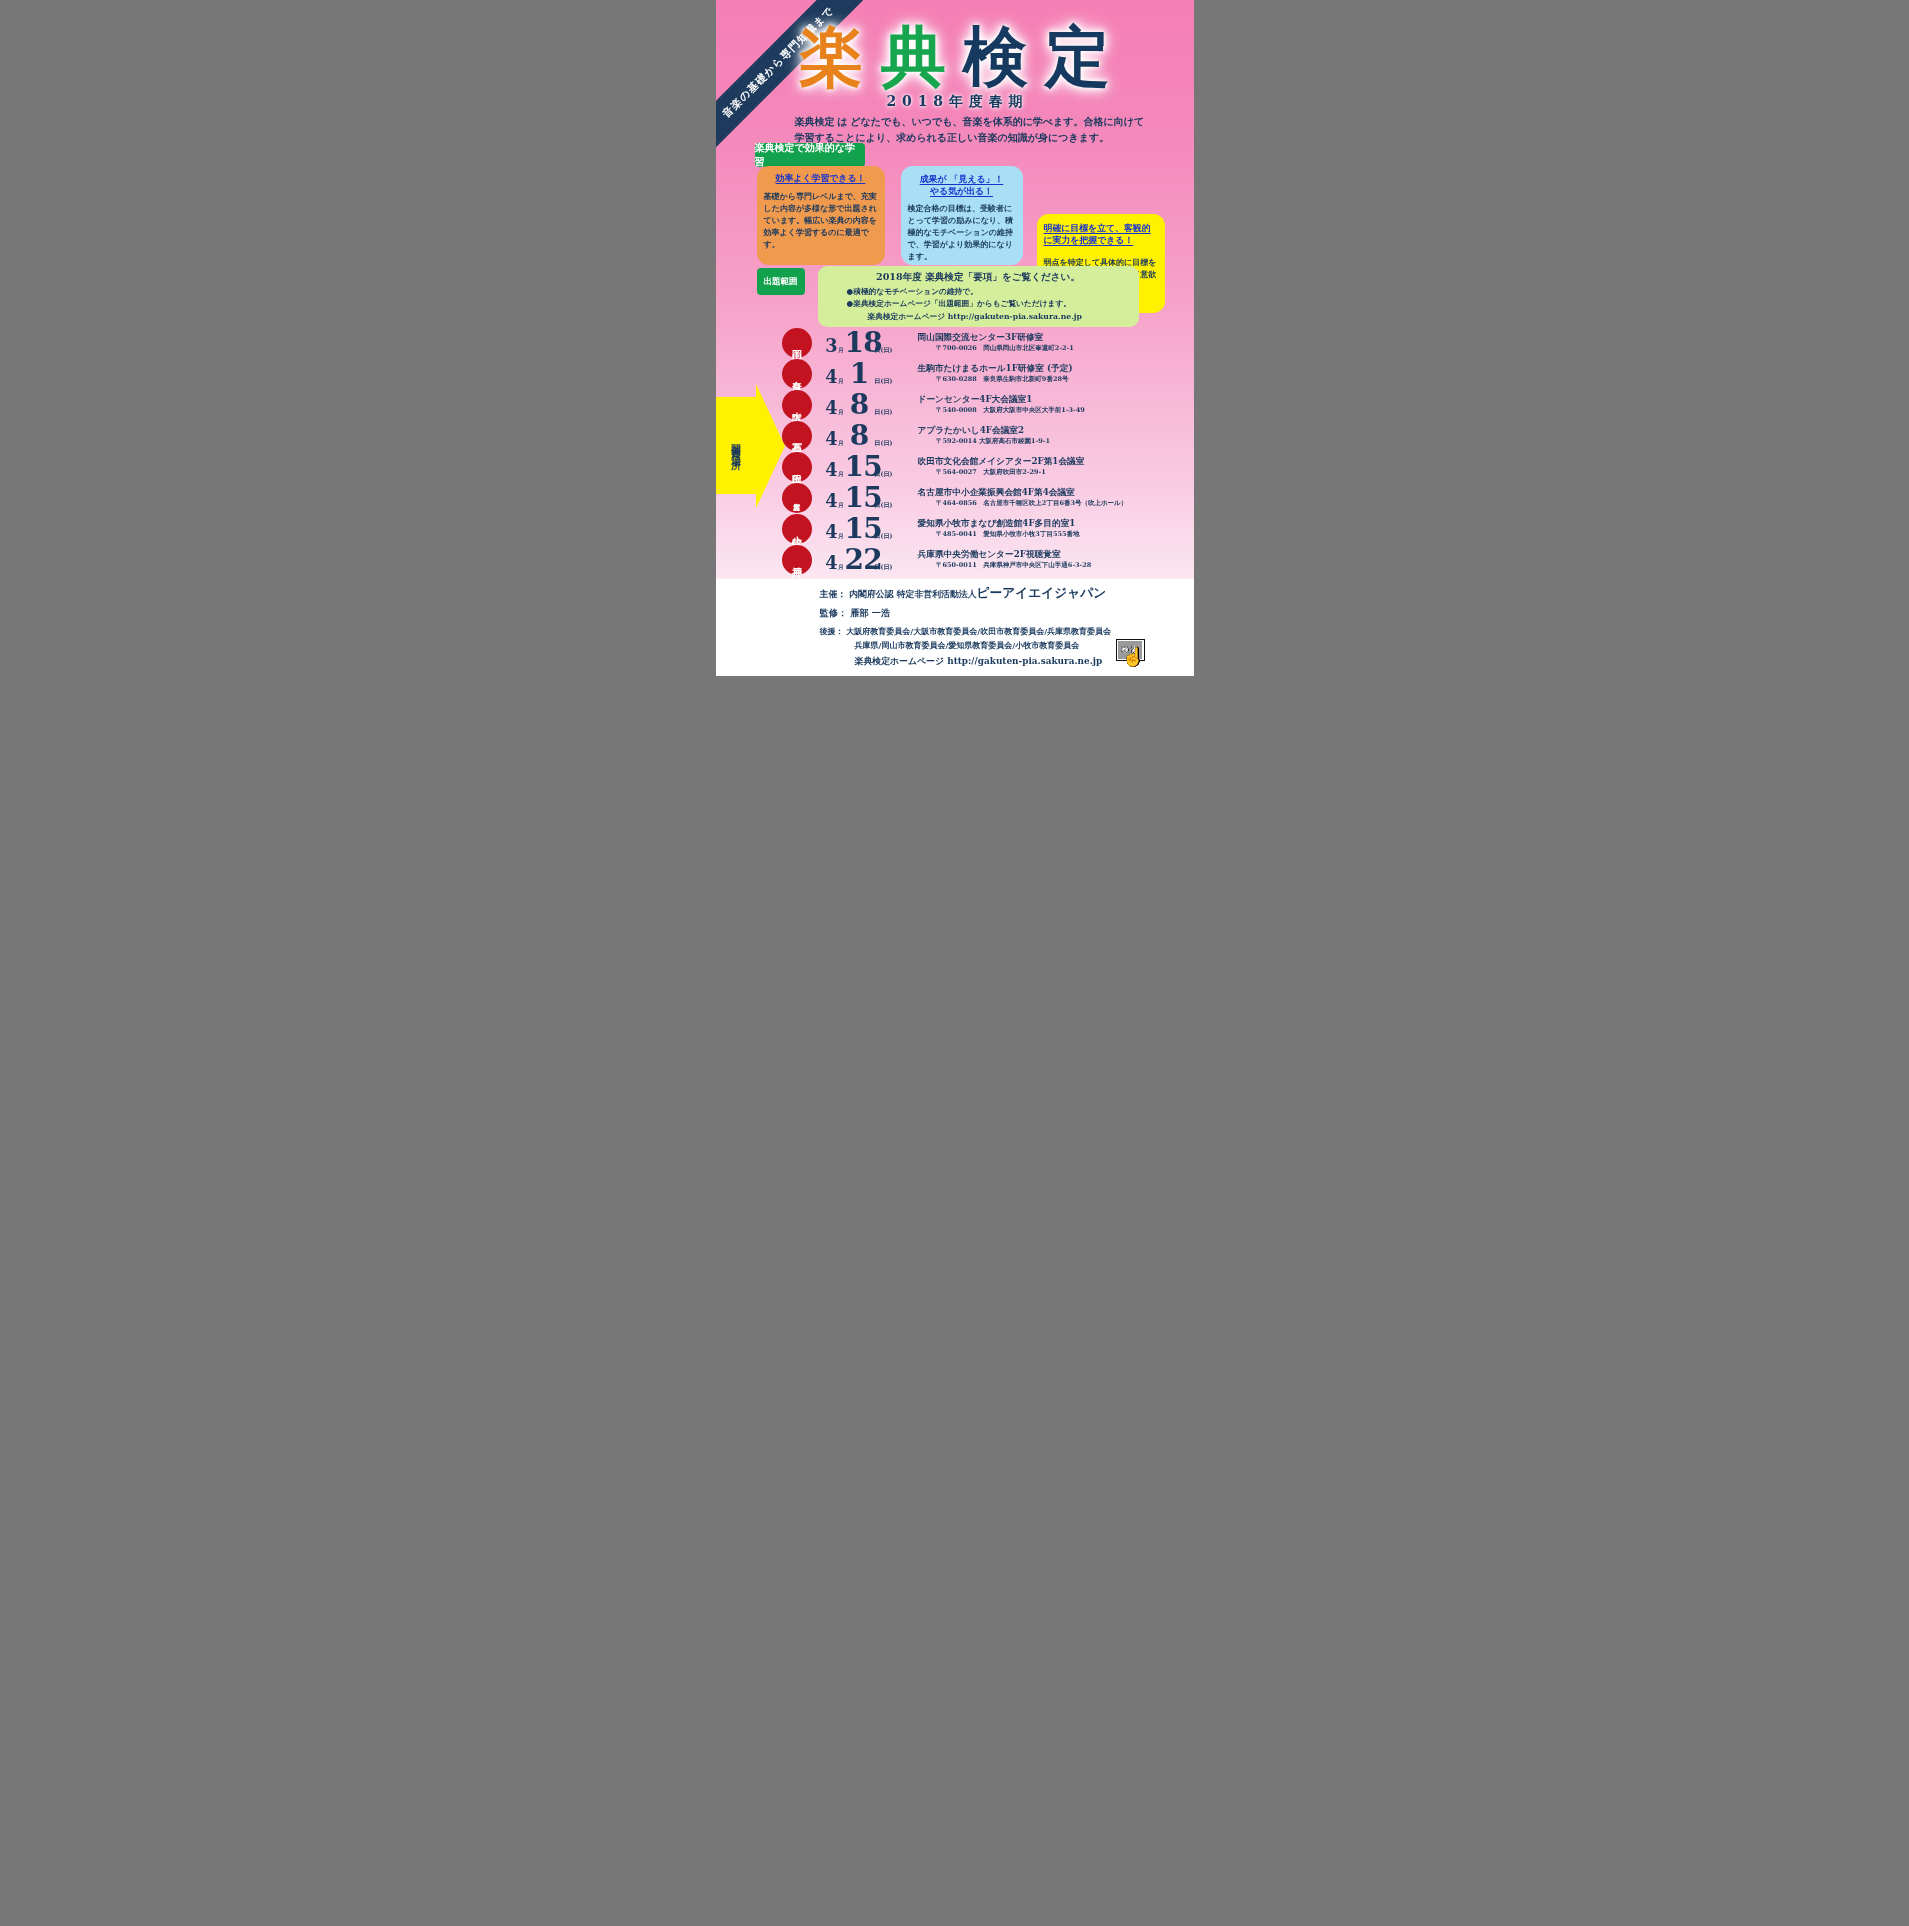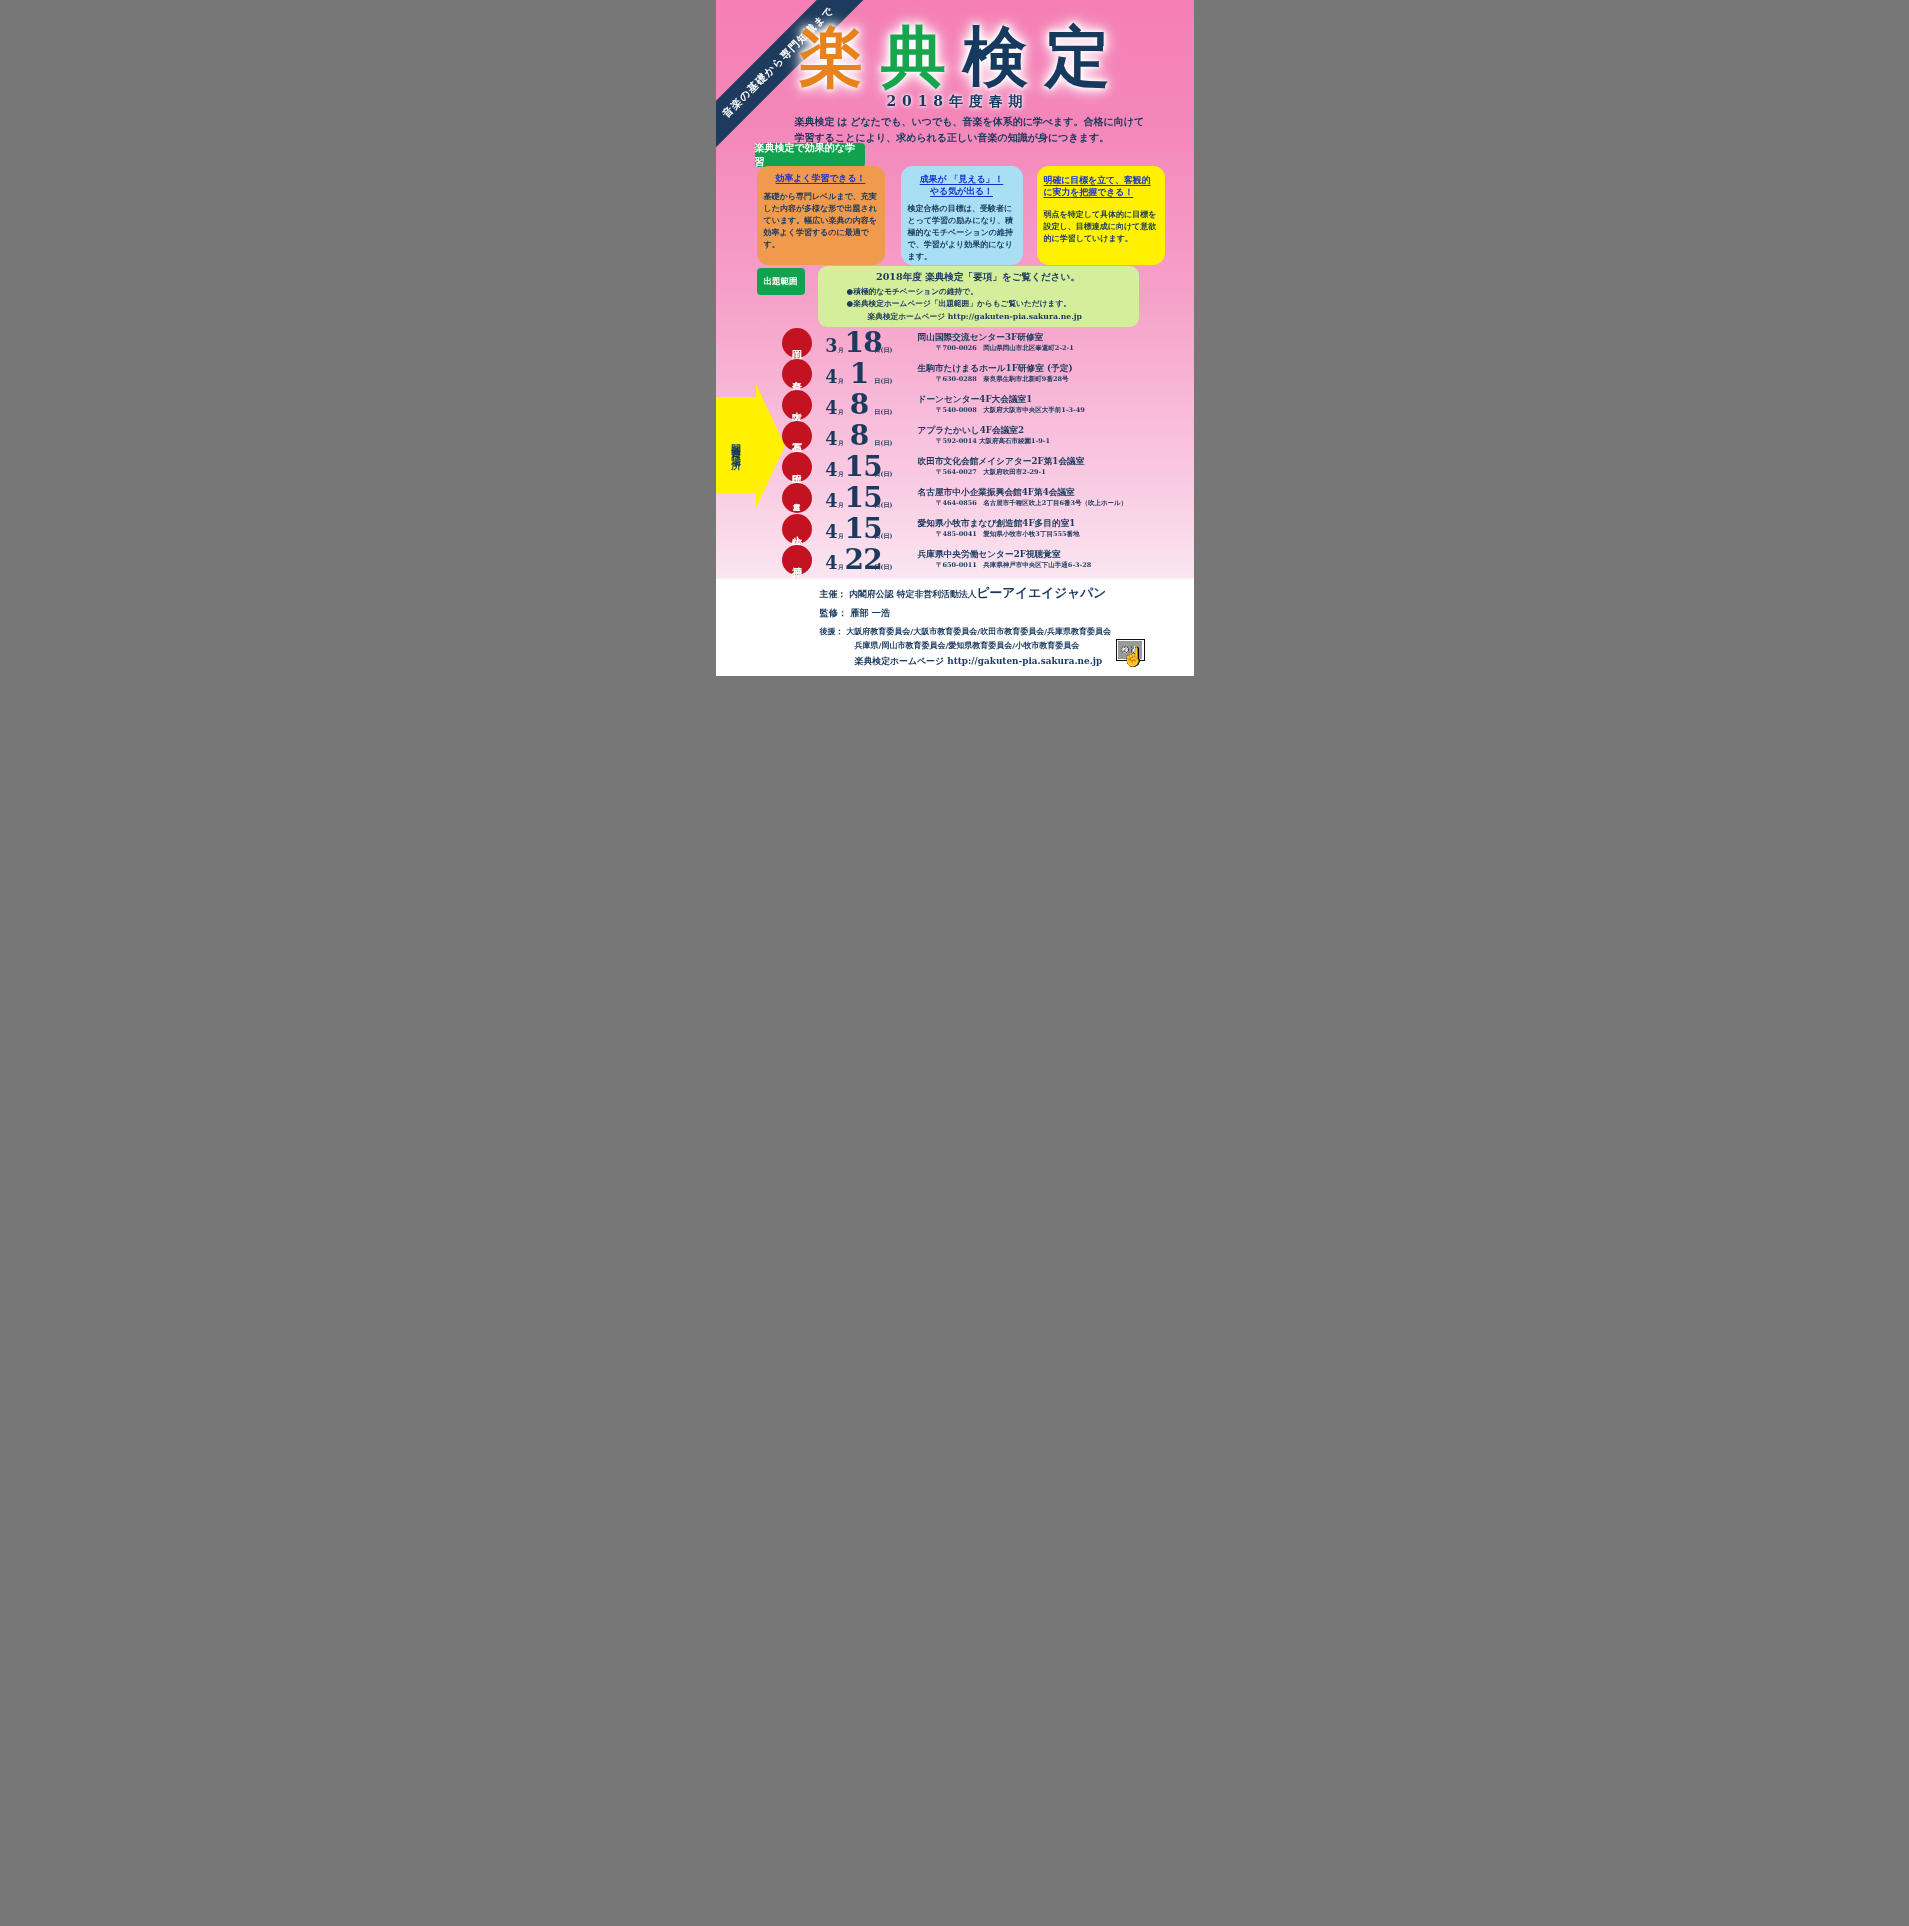--- a/index.html
+++ b/index.html
@@ -40,21 +40,21 @@
     font-family:"DejaVu Sans","Liberation Sans",sans-serif;font-weight:bold;
     display:flex;align-items:center;justify-content:center;
   }
   .tag-learning{left:39px;top:143px;width:110px;height:24px;font-size:10px;}
   .tag-scope{left:41px;top:268px;width:48px;height:27px;font-size:8.5px;}
   
   .boxes{position:absolute;left:0;top:166px;width:100%;height:87px;}
   .fbox{position:absolute;top:0;height:99px;border-radius:11.6px;box-sizing:border-box;padding:6.2px 7px;}
   .fbox.orange{left:41px;width:128px;background:#F09A4E;}
   .fbox.blue{left:185px;width:122px;background:#A8DFF4;padding-top:7px;}
-  .fbox.yellow{left:321px;width:128px;background:#FFF100;padding-top:7.7px;}
+  .fbox.yellow{left:321px;width:128px;background:#FFF100;padding-top:7.7px;margin-top:48px;}
   .fbox .btitle{
     color:#1733CE;font-weight:bold;font-size:8.9px;text-align:center;line-height:1.35;
     text-decoration:underline;text-underline-offset:1.9px;
   }
   .fbox.yellow .btitle{text-align:left;}
   .fbox .bbody{color:#1B3A5E;font-weight:bold;font-size:8px;line-height:1.5;margin-top:5.4px;}
   .fbox.blue .bbody{margin-top:4.6px;font-size:8px;}
   .fbox.yellow .bbody{margin-top:10px;}
   
   .info{

